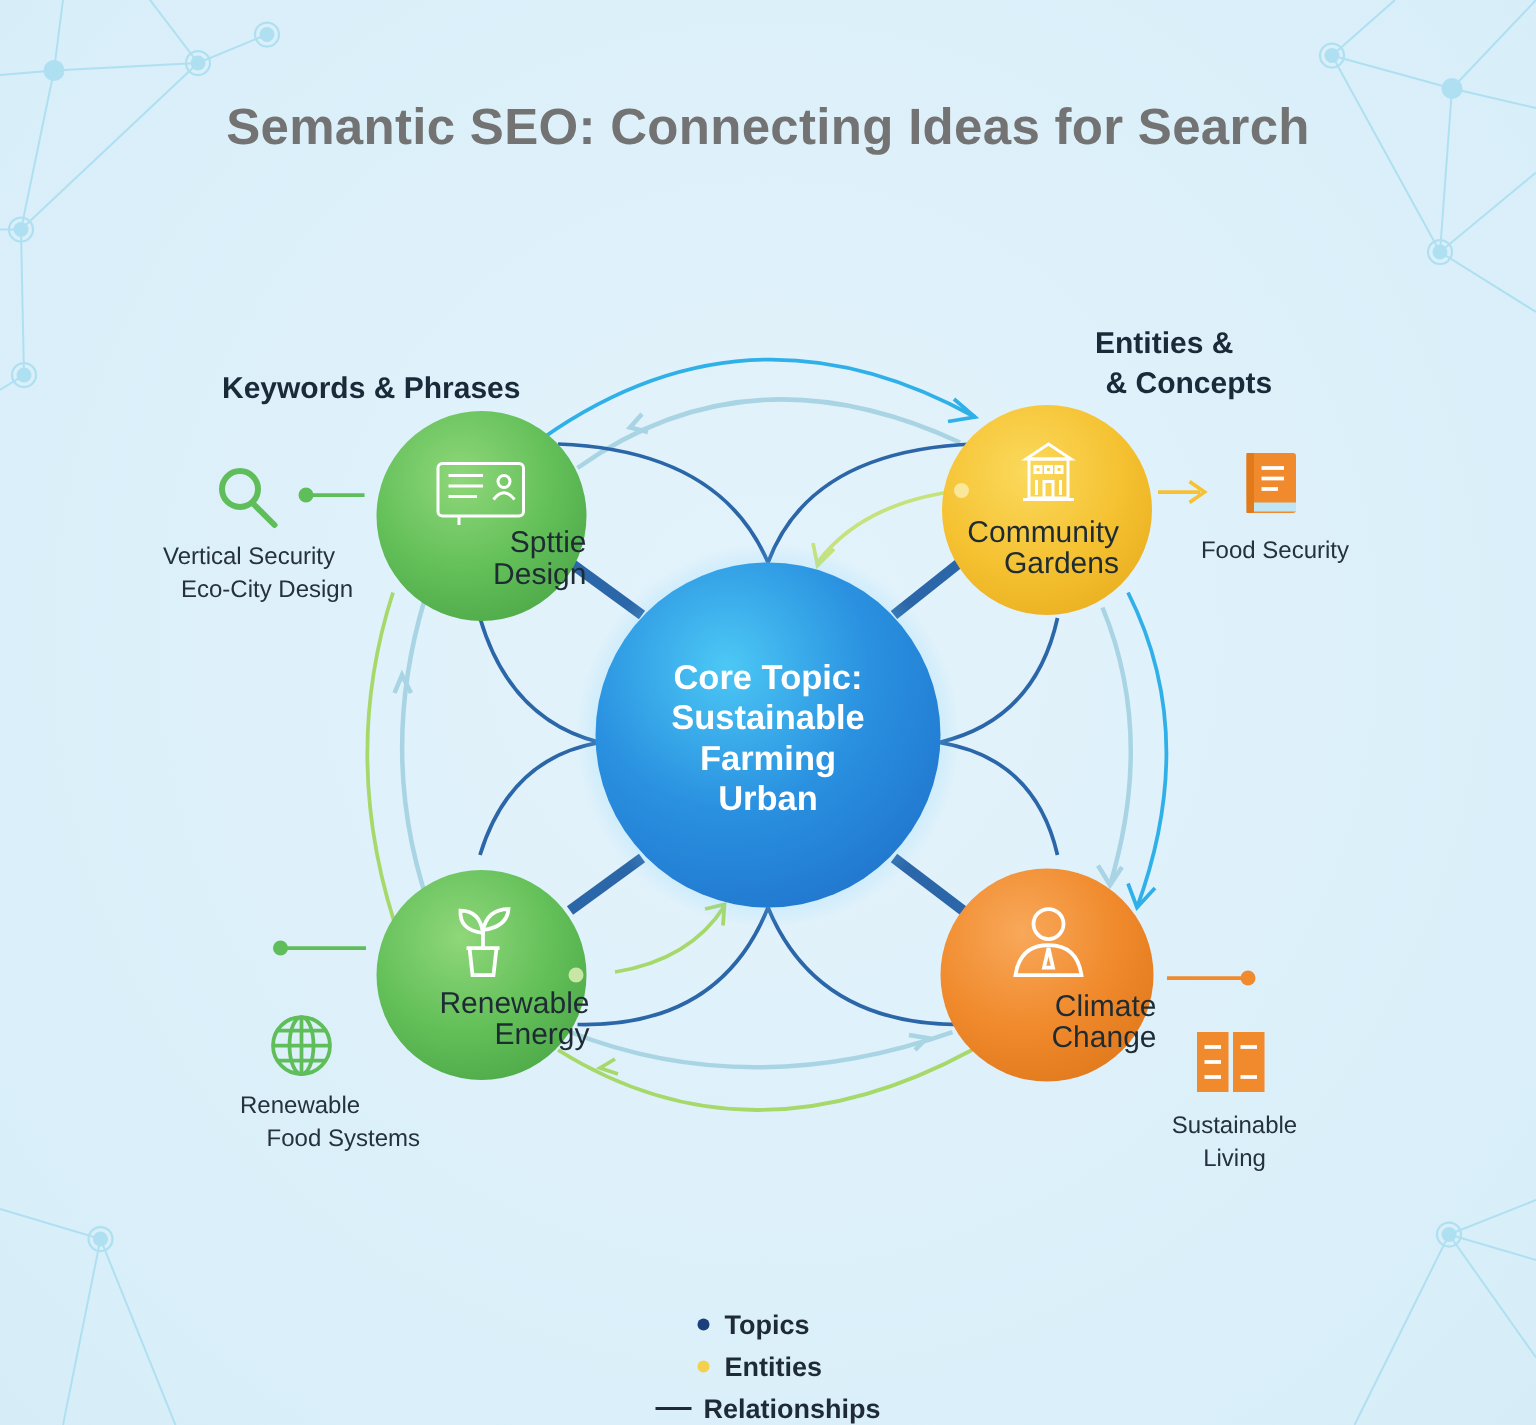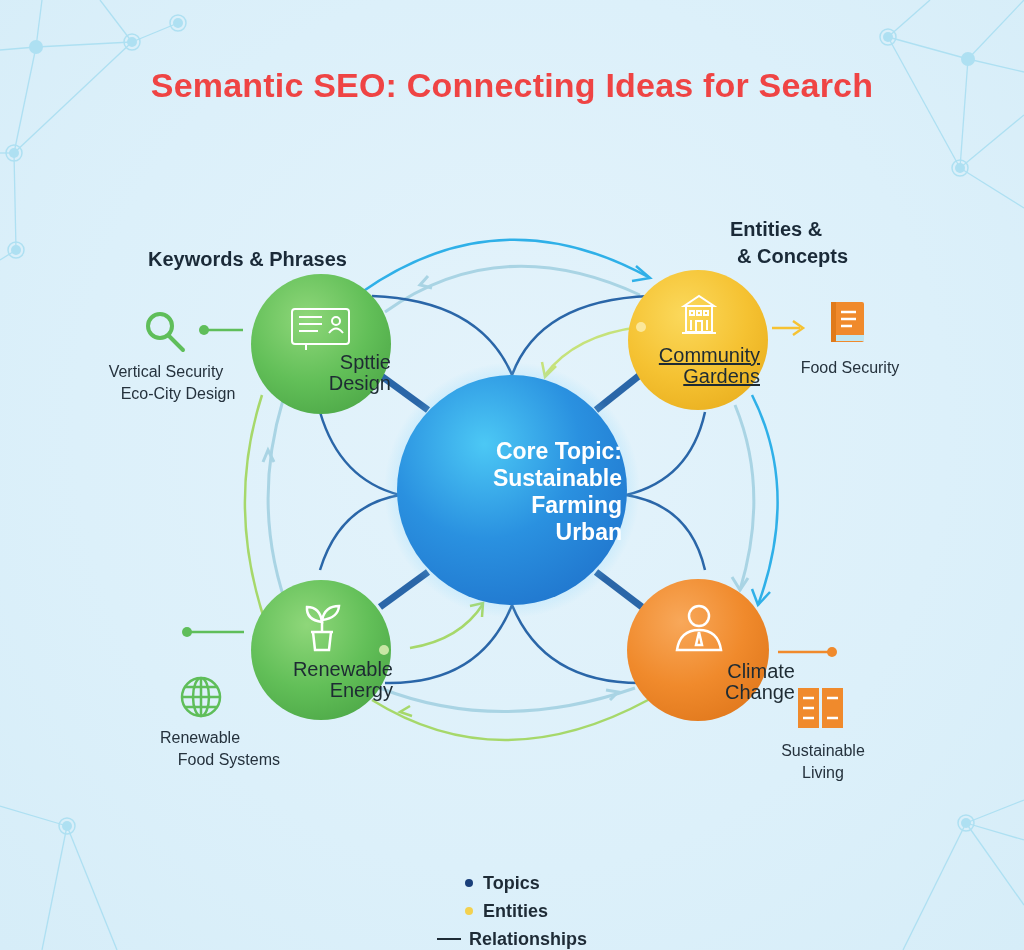--- a/index.html
+++ b/index.html
@@ -6,26 +6,26 @@
   body {
     width: 1024px; height: 950px; overflow: hidden; position: relative;
     background: radial-gradient(ellipse at 50% 45%, #e4f3fb 0%, #dcf0fa 60%, #d6edf8 100%);
     font-family: "Liberation Sans", "DejaVu Sans", sans-serif;
     color: #1c2a36;
   }
   #canvas { position: absolute; left: 0; top: 0; width: 1024px; height: 950px; }
   .abs { position: absolute; }
   .title {
     left: 0; width: 1024px; top: 66px; text-align: center;
-    font-size: 34px; font-weight: 700; color: #ef4444; letter-spacing: 0.2px;
+    font-size: 34px; font-weight: 700; color: #737373; letter-spacing: 0.2px;
   }
   .group-label { font-size: 20px; font-weight: 700; color: #1a2a38; white-space: nowrap; }
   .side-label { font-size: 16px; color: #25323d; text-align: center; line-height: 22px; white-space: nowrap; }
   .node-label { font-size: 20px; color: #1e2b33; text-align: right; line-height: 21px; width: 140px; }
-  .core-label { font-size: 23px; font-weight: 700; color: #ffffff; text-align: right; line-height: 27px; width: 220px; }
+  .core-label { font-size: 23px; font-weight: 700; color: #ffffff; text-align: center; line-height: 27px; width: 220px; }
   .legend-item { font-size: 18px; color: #1e2b36; white-space: nowrap; display: flex; align-items: center; font-weight: bold; }
   .legend-dot { width: 8px; height: 8px; border-radius: 50%; display: inline-block; margin-right: 10px; }
   .legend-line { width: 24px; height: 2px; background: #1e2b36; display: inline-block; margin-right: 8px; }
 </style>
 </head>
 <body>
 
 <svg id="canvas" viewBox="0 0 1024 950">
   <defs>
     <radialGradient id="gCore" cx="38%" cy="30%" r="75%">
@@ -256,29 +256,29 @@
   <div>Core Topic:</div>
   <div>Sustainable</div>
   <div>Farming</div>
   <div>Urban</div>
 </div>
 
 <div class="abs node-label" style="left:251px; top:352px;">
   <div>Spttie</div>
   <div>Design</div>
 </div>
-<div class="abs node-label" style="left:620px; top:345px;text-decoration:underline;">
+<div class="abs node-label" style="left:606px; top:345px;">
   <div>Community</div>
   <div>Gardens</div>
 </div>
 <div class="abs node-label" style="left:253px; top:659px;">
   <div>Renewable</div>
   <div>Energy</div>
 </div>
-<div class="abs node-label" style="left:631px; top:661px;margin-left:24px;">
+<div class="abs node-label" style="left:631px; top:661px;">
   <div>Climate Change</div>
 </div>
 
 <div class="abs side-label" style="left:96px; top:361px; width:140px;">
   <div>Vertical Security</div>
   <div style="padding-left:24px;">Eco-City Design</div>
 </div>
 <div class="abs side-label" style="left:790px; top:357px; width:120px;">
   <div>Food Security</div>
 </div>

